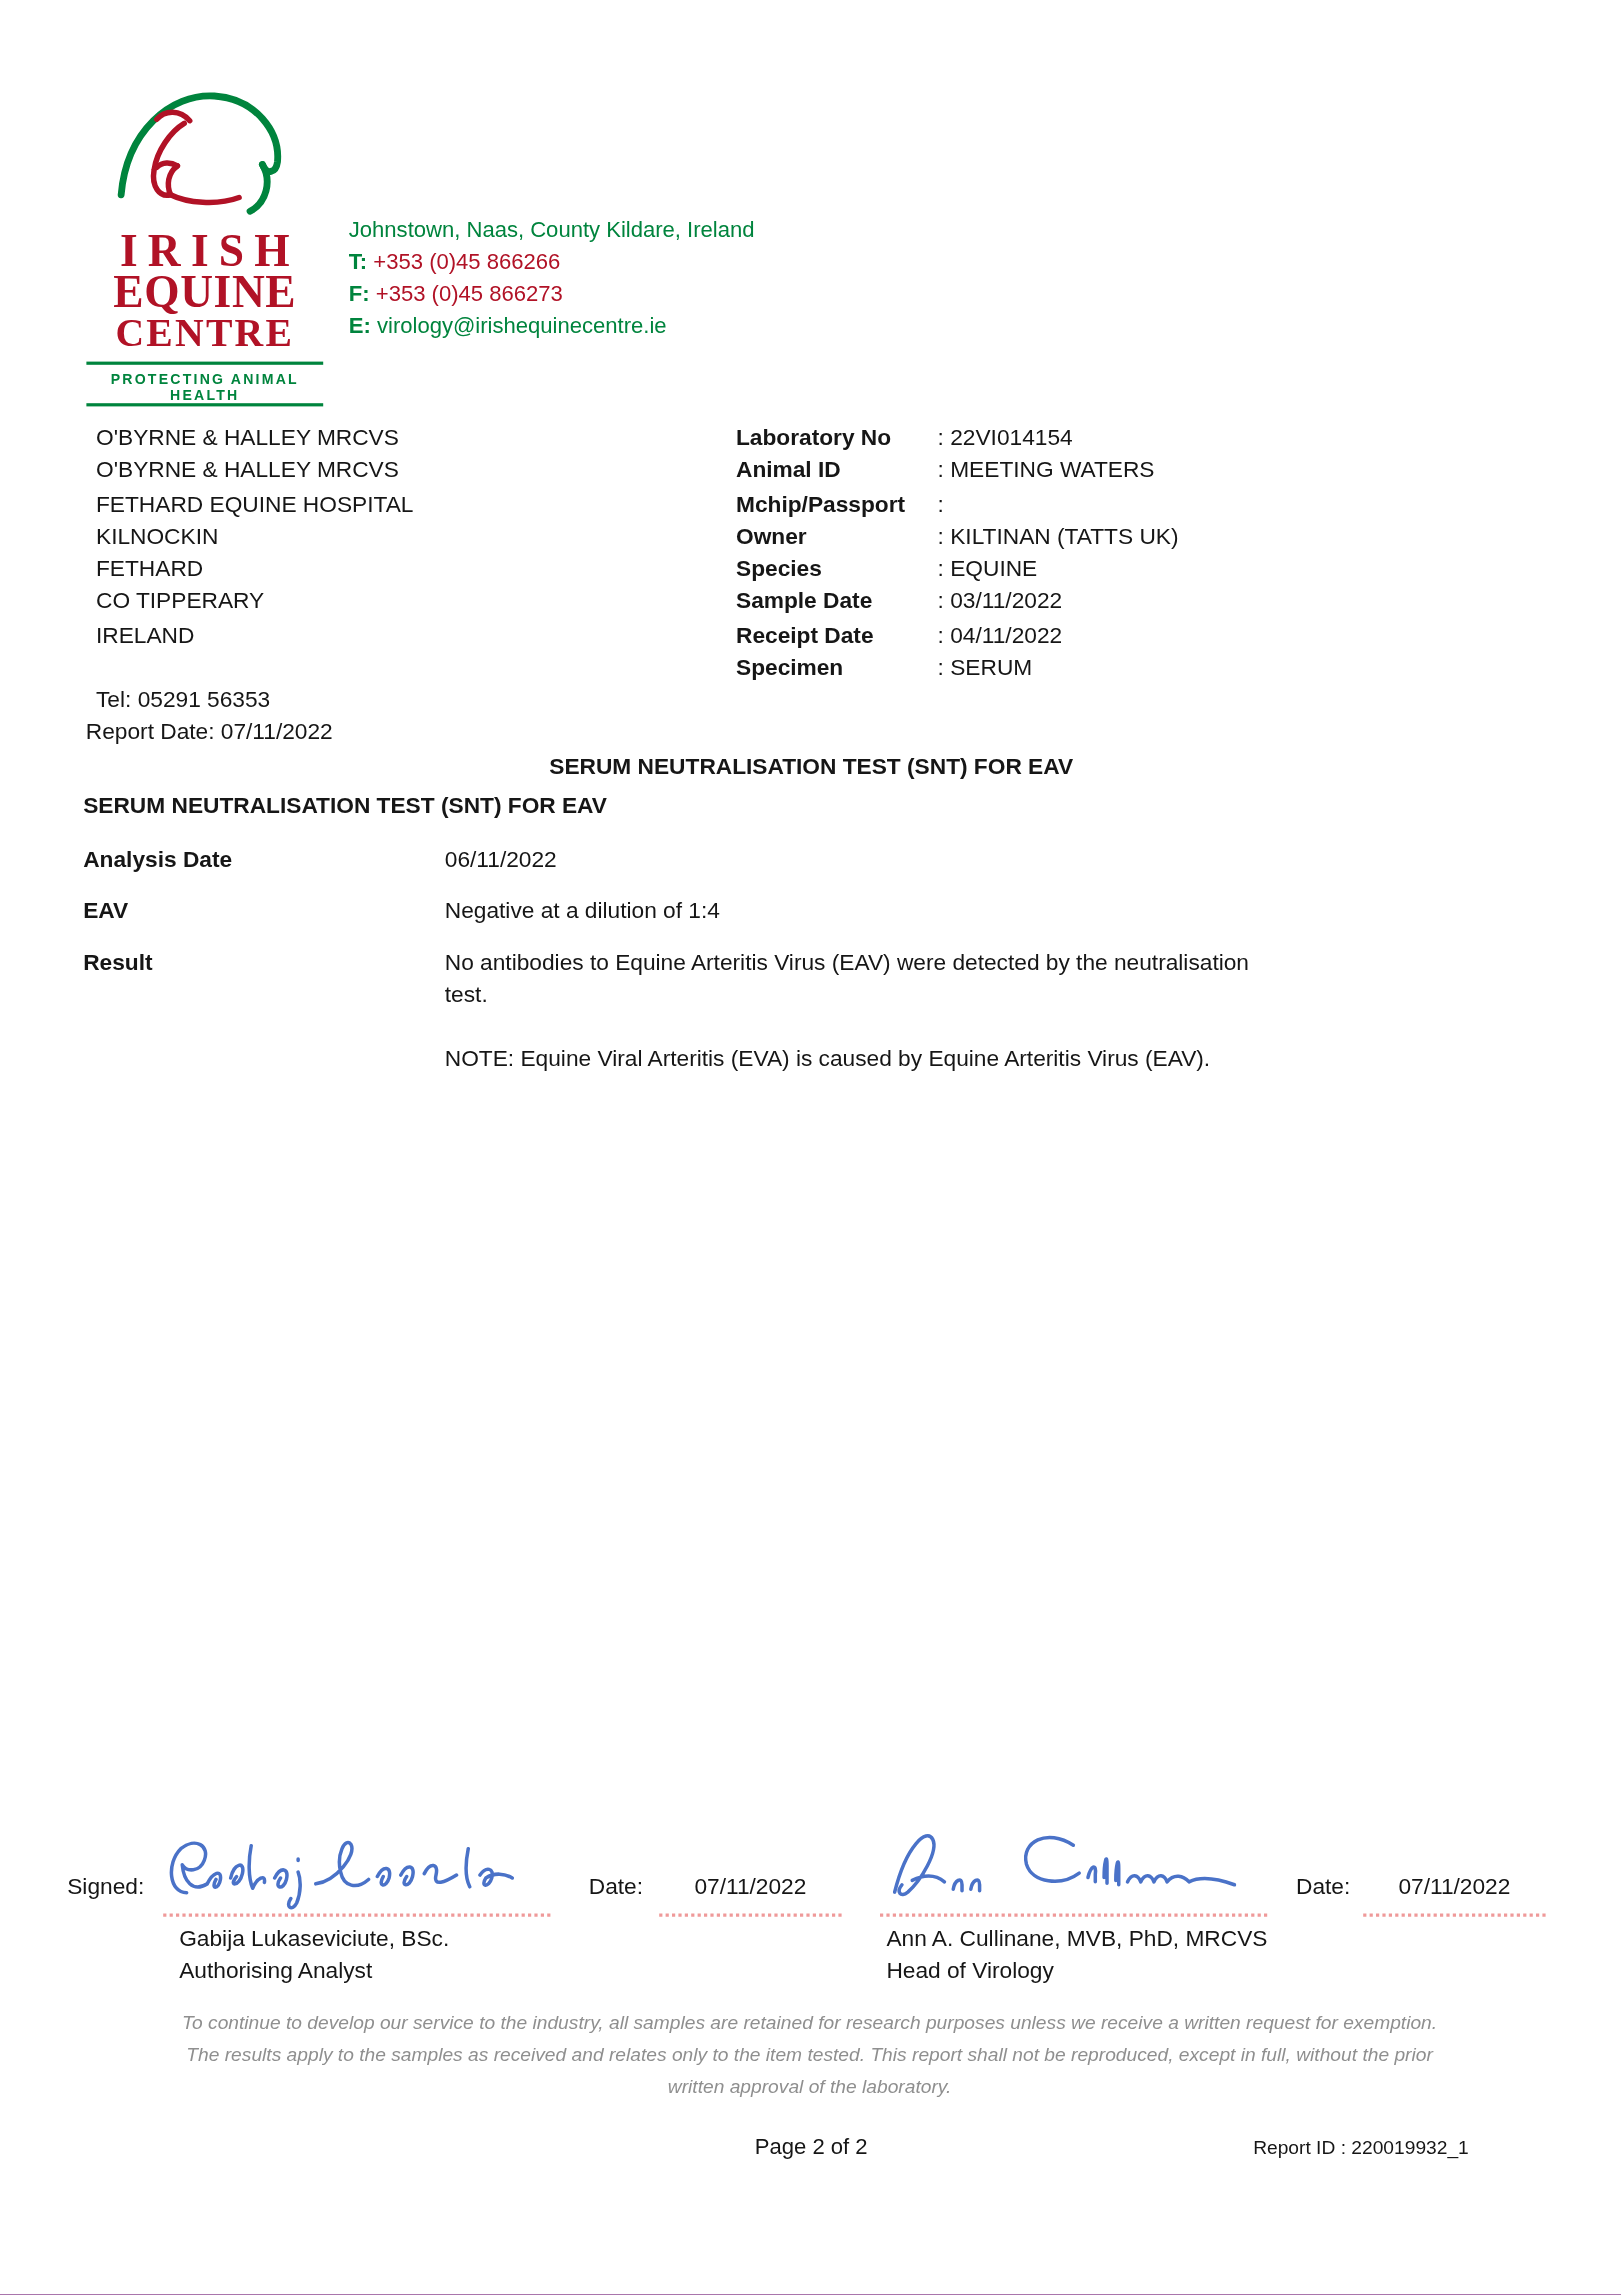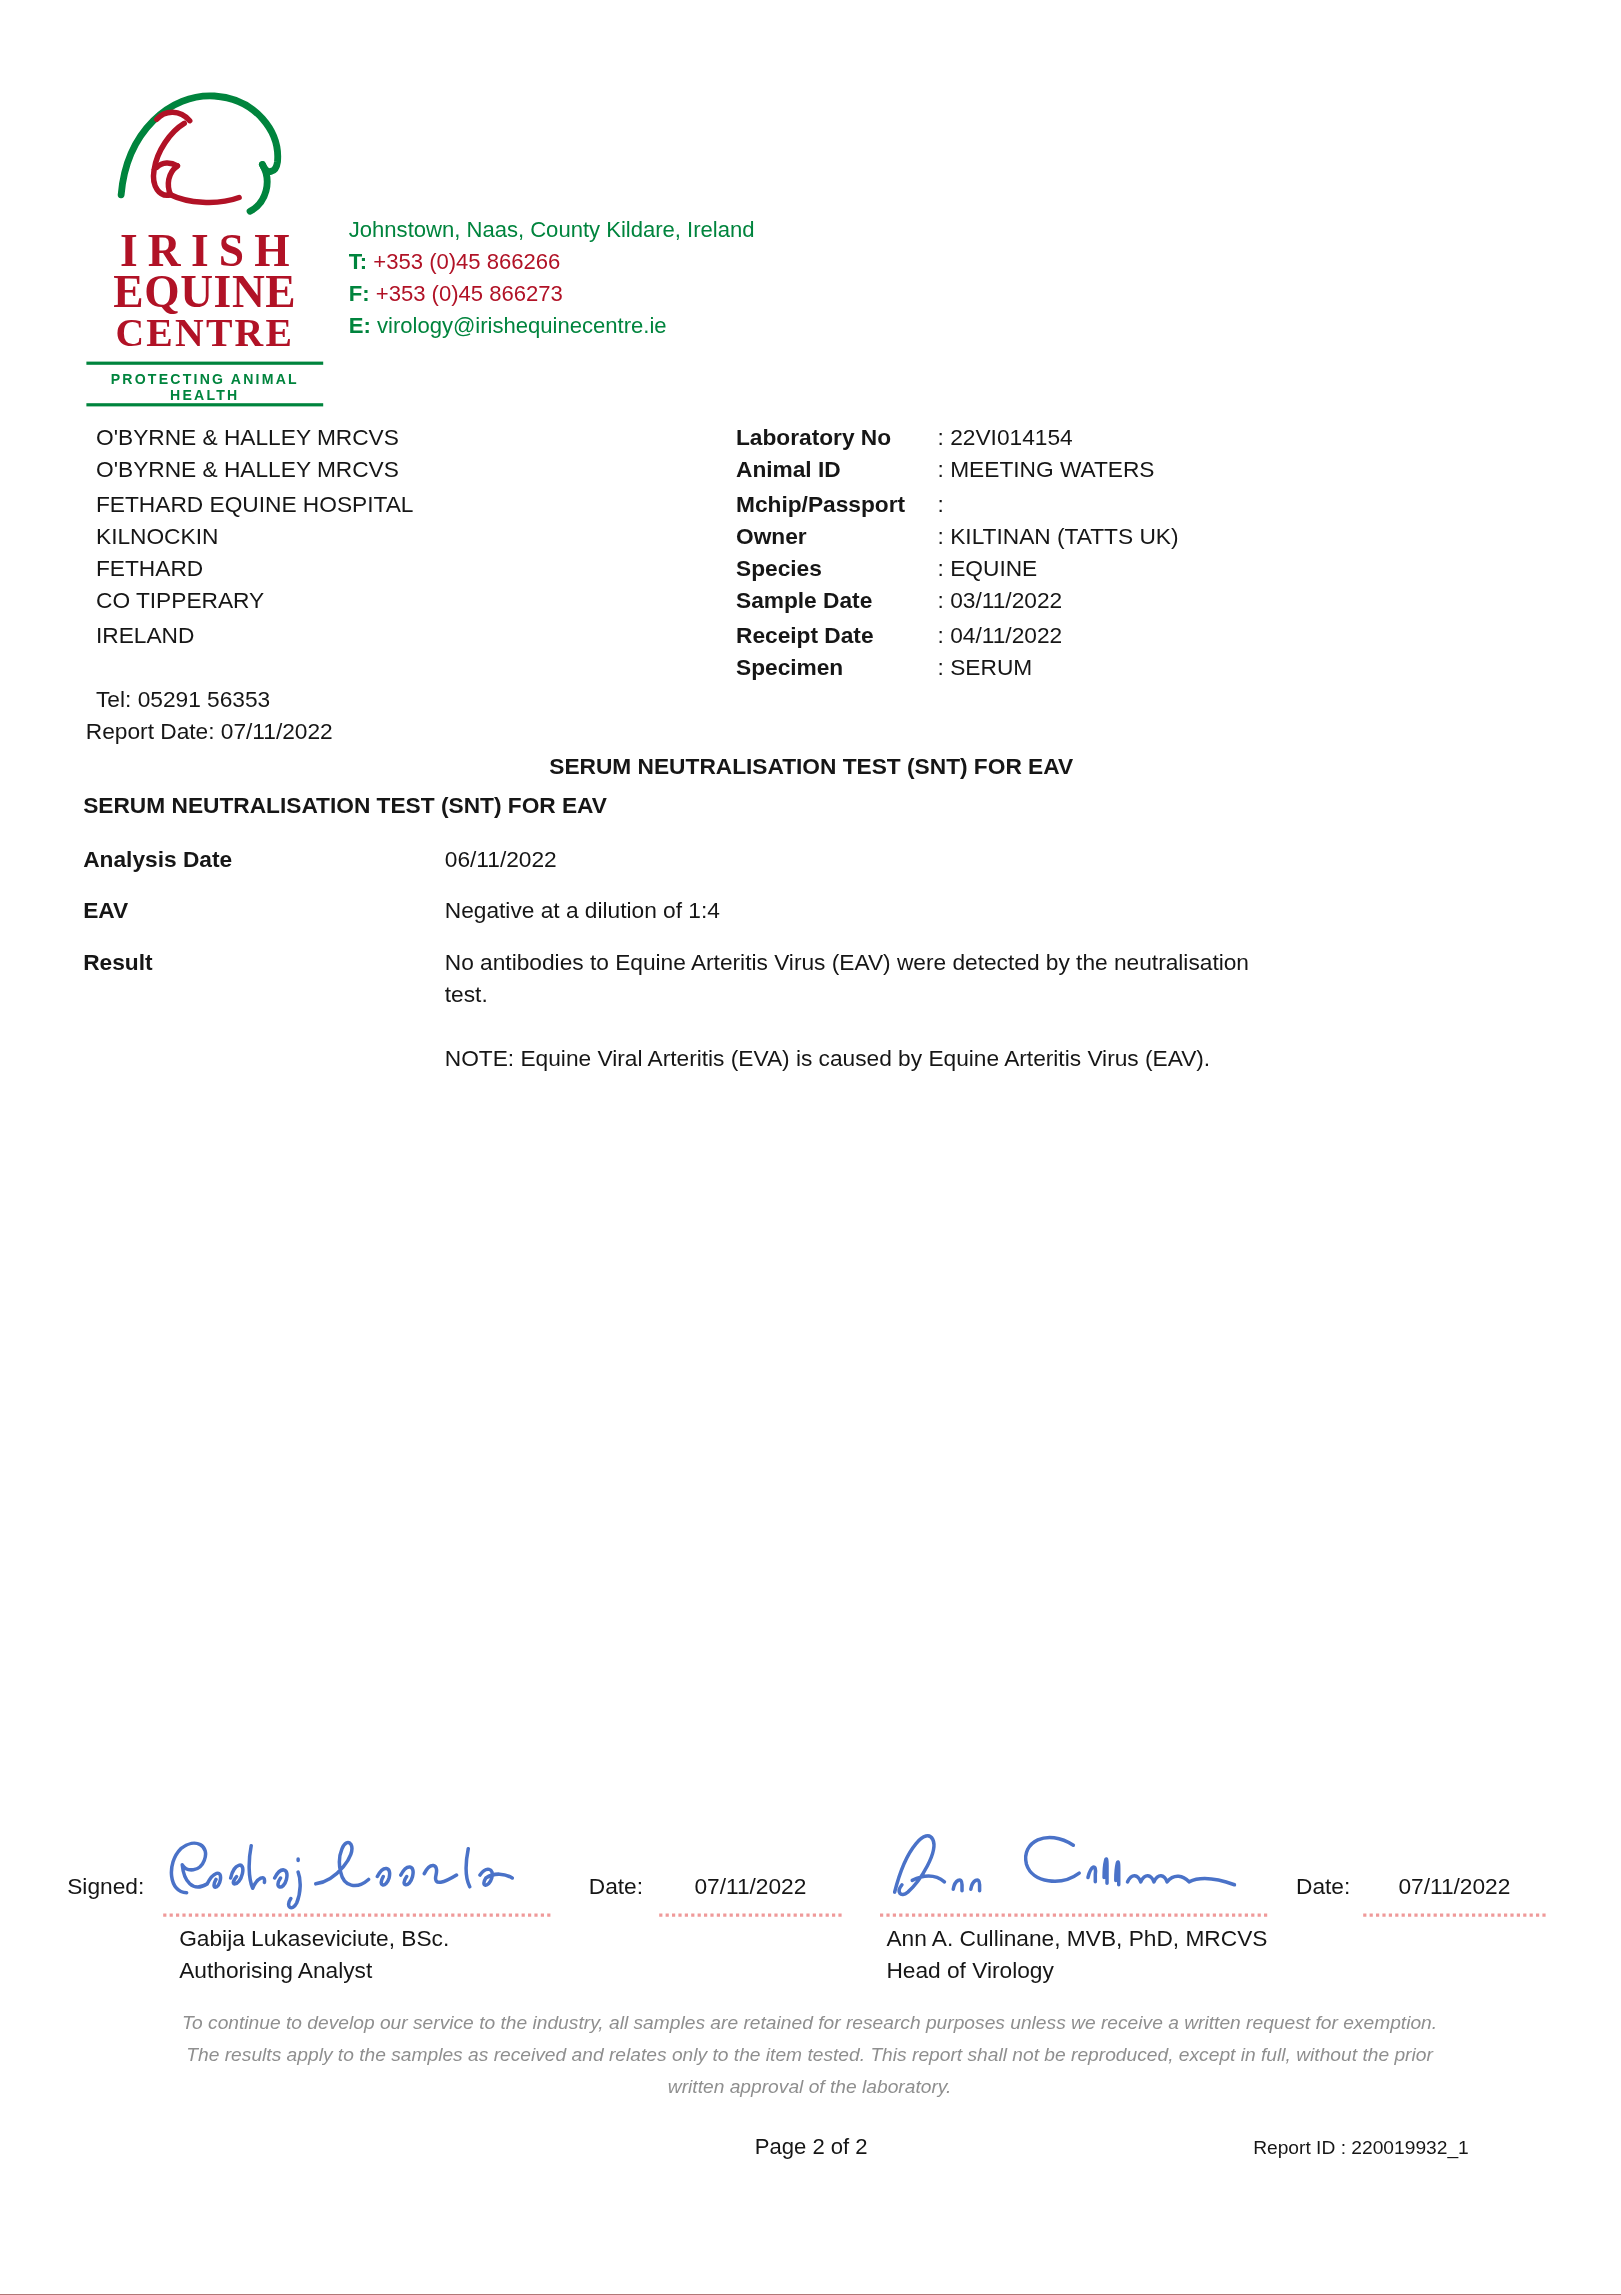--- a/index.html
+++ b/index.html
@@ -1,16 +1,16 @@
 <!DOCTYPE html>
 <html style="--brand-red: #b11226; --brand-green: #00843d; --signature-blue: #4a72c8; --dotted-pink: #ef9a9a;font-size:7.3px"><head>
 <meta charset="utf-8">
 <style>
   html, body { margin: 0; padding: 0; background: #ffffff; }
-  .scale-wrap { width: 1622px; height: 2295px; overflow: hidden; background: #7f1d1d; }
+  .scale-wrap { width: 1622px; height: 2295px; overflow: hidden; background: #701a75; }
   .page {
     position: relative;
     width: 507px; height: 717px;
     background: #ffffff;
     transform: scale(3.2);
     transform-origin: 0 0;
     font-family: "Liberation Sans", sans-serif;
     color: #161616;
     font-size: 7.1px;
   }

